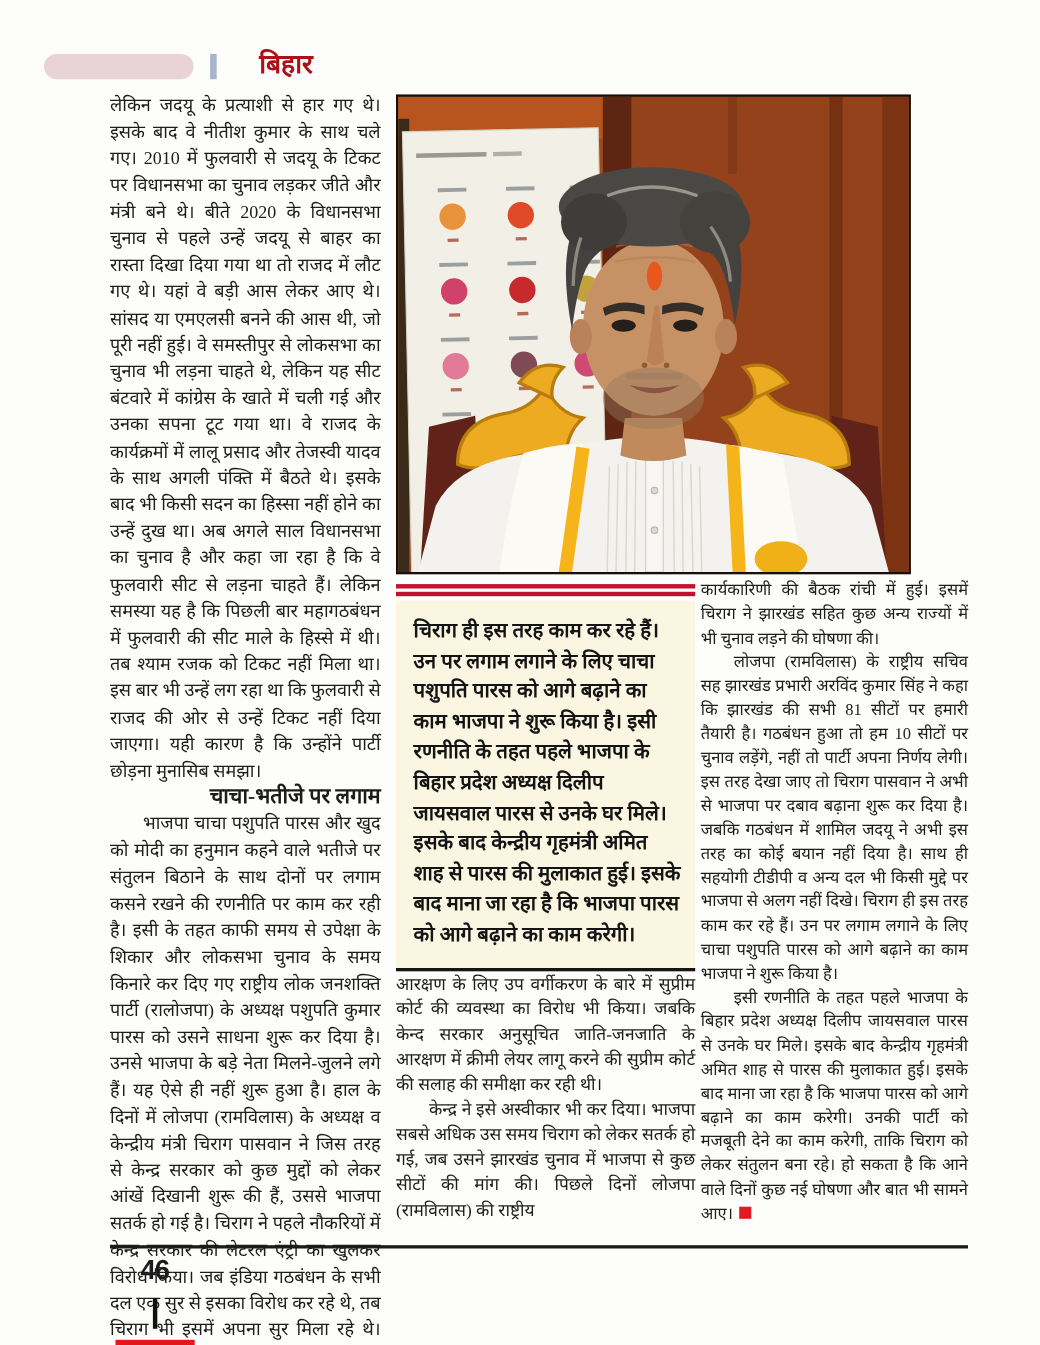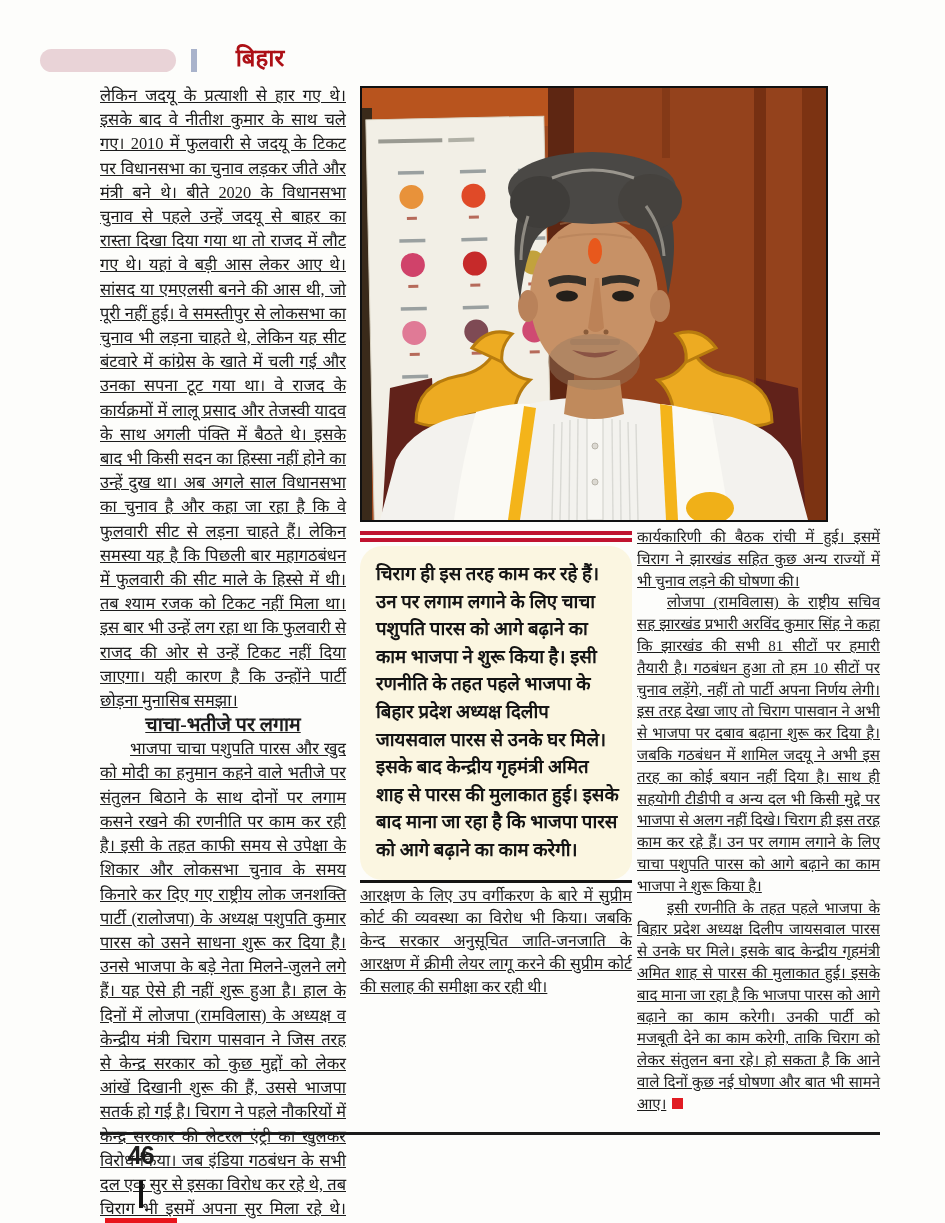--- a/index.html
+++ b/index.html
@@ -8,30 +8,30 @@
     background:#fdfdfb; overflow:hidden; color:#1c1c1c;
     font-family:"Liberation Serif","DejaVu Sans",serif;
   }
   
   .masthead-pill{position:absolute;left:40px;top:49px;width:136px;height:23px;border-radius:12px;background:#e9d3d7;}
   .header-bar{position:absolute;left:191px;top:49px;width:6px;height:23px;background:#a9b3cb;}
   .page-title{position:absolute;left:200px;top:40px;width:120px;text-align:center;
     font-size:24px;font-weight:bold;color:#ad1016;}
   
   .col{position:absolute;text-align:justify;}
-  .col p{margin:0;text-decoration:underline;}
+  .col p{margin:0;}
   .col-1{left:100px;top:84px;width:246px;font-size:16.4px;line-height:24.2px;}
-  .section-heading{font-size:19.5px;font-weight:bold;text-align:center;margin:13px 0 7px 0;line-height:24px;}
+  .section-heading{font-size:19.5px;font-weight:bold;text-align:right;margin:13px 0 7px 0;line-height:24px;}
   .indent{text-indent:30px;}
   .col-2{left:360px;top:531px;width:272px;font-size:15.8px;line-height:22.8px;}
   .col-3{left:637px;top:527px;width:243px;font-size:15px;line-height:21.8px;}
   
   .red-rule{height:11px;border-top:4px solid #c01330;border-bottom:4px solid #c01330;box-sizing:border-box;}
   .pull-quote{margin-top:4px;background:#fbf6e1;padding:14px 12px 16px 16px;
-    font-weight:bold;font-size:18.6px;line-height:27.6px;text-align:left;color:#141414;border-radius:22px;}
+    font-weight:bold;font-size:18.6px;line-height:27.6px;text-align:left;color:#141414;}
   .black-rule{border-top:3px solid #151515;}
   .col-2 .after-quote{margin-top:2px;}
   
   .endmark{display:inline-block;width:11px;height:11px;background:#e11b22;margin-left:6px;}
   
   .photo{position:absolute;left:360px;top:86px;width:468px;height:436px;
     border:2px solid #111;box-sizing:border-box;background:#9c4620;}
   .photo svg{display:block;width:100%;height:100%;}
   
   .footer-rule{position:absolute;left:100px;top:1132px;width:780px;border-top:3px solid #1b1b1b;}
@@ -180,20 +180,21 @@
         <path d="M166,128 Q159,150 159,172" stroke="#8e8a82" stroke-width="3" fill="none"></path>
       </g>
     </svg>
   </div>
 
   <div class="col col-2">
     <div class="red-rule"></div>
     <div class="pull-quote">चिराग ही इस तरह काम कर रहे हैं। उन पर लगाम लगाने के लिए चाचा पशुपति पारस को आगे बढ़ाने का काम भाजपा ने शुरू किया है। इसी रणनीति के तहत पहले भाजपा के बिहार प्रदेश अध्यक्ष दिलीप जायसवाल पारस से उनके घर मिले। इसके बाद केन्द्रीय गृहमंत्री अमित शाह से पारस की मुलाकात हुई। इसके बाद माना जा रहा है कि भाजपा पारस को आगे बढ़ाने का काम करेगी।</div>
     <div class="black-rule"></div>
     <p class="after-quote">आरक्षण के लिए उप वर्गीकरण के बारे में सुप्रीम कोर्ट की व्यवस्था का विरोध भी किया। जबकि केन्द सरकार अनुसूचित जाति-जनजाति के आरक्षण में क्रीमी लेयर लागू करने की सुप्रीम कोर्ट की सलाह की समीक्षा कर रही थी।</p>
+    <p class="indent">केन्द्र ने इसे अस्वीकार भी कर दिया। भाजपा सबसे अधिक उस समय चिराग को लेकर सतर्क हो गई, जब उसने झारखंड चुनाव में भाजपा से कुछ सीटों की मांग की। पिछले दिनों लोजपा (रामविलास) की राष्ट्रीय</p>
   </div>
 
   <div class="col col-3">
     <p>कार्यकारिणी की बैठक रांची में हुई। इसमें चिराग ने झारखंड सहित कुछ अन्य राज्यों में भी चुनाव लड़ने की घोषणा की।</p>
     <p class="indent">लोजपा (रामविलास) के राष्ट्रीय सचिव सह झारखंड प्रभारी अरविंद कुमार सिंह ने कहा कि झारखंड की सभी 81 सीटों पर हमारी तैयारी है। गठबंधन हुआ तो हम 10 सीटों पर चुनाव लड़ेंगे, नहीं तो पार्टी अपना निर्णय लेगी। इस तरह देखा जाए तो चिराग पासवान ने अभी से भाजपा पर दबाव बढ़ाना शुरू कर दिया है। जबकि गठबंधन में शामिल जदयू ने अभी इस तरह का कोई बयान नहीं दिया है। साथ ही सहयोगी टीडीपी व अन्य दल भी किसी मुद्दे पर भाजपा से अलग नहीं दिखे। चिराग ही इस तरह काम कर रहे हैं। उन पर लगाम लगाने के लिए चाचा पशुपति पारस को आगे बढ़ाने का काम भाजपा ने शुरू किया है।</p>
     <p class="indent"><span>इसी रणनीति के तहत पहले भाजपा के बिहार प्रदेश अध्यक्ष दिलीप जायसवाल पारस से उनके घर मिले। इसके बाद केन्द्रीय गृहमंत्री अमित शाह से पारस की मुलाकात हुई। इसके बाद माना जा रहा है कि भाजपा पारस को आगे बढ़ाने का काम करेगी। उनकी पार्टी को मजबूती देने का काम करेगी, ताकि चिराग को लेकर संतुलन बना रहे। हो सकता है कि आने वाले दिनों कुछ नई घोषणा और बात भी सामने आए।</span><span class="endmark"></span></p>
   </div>
 
   <div class="footer-rule"></div>
   <div class="footer">

